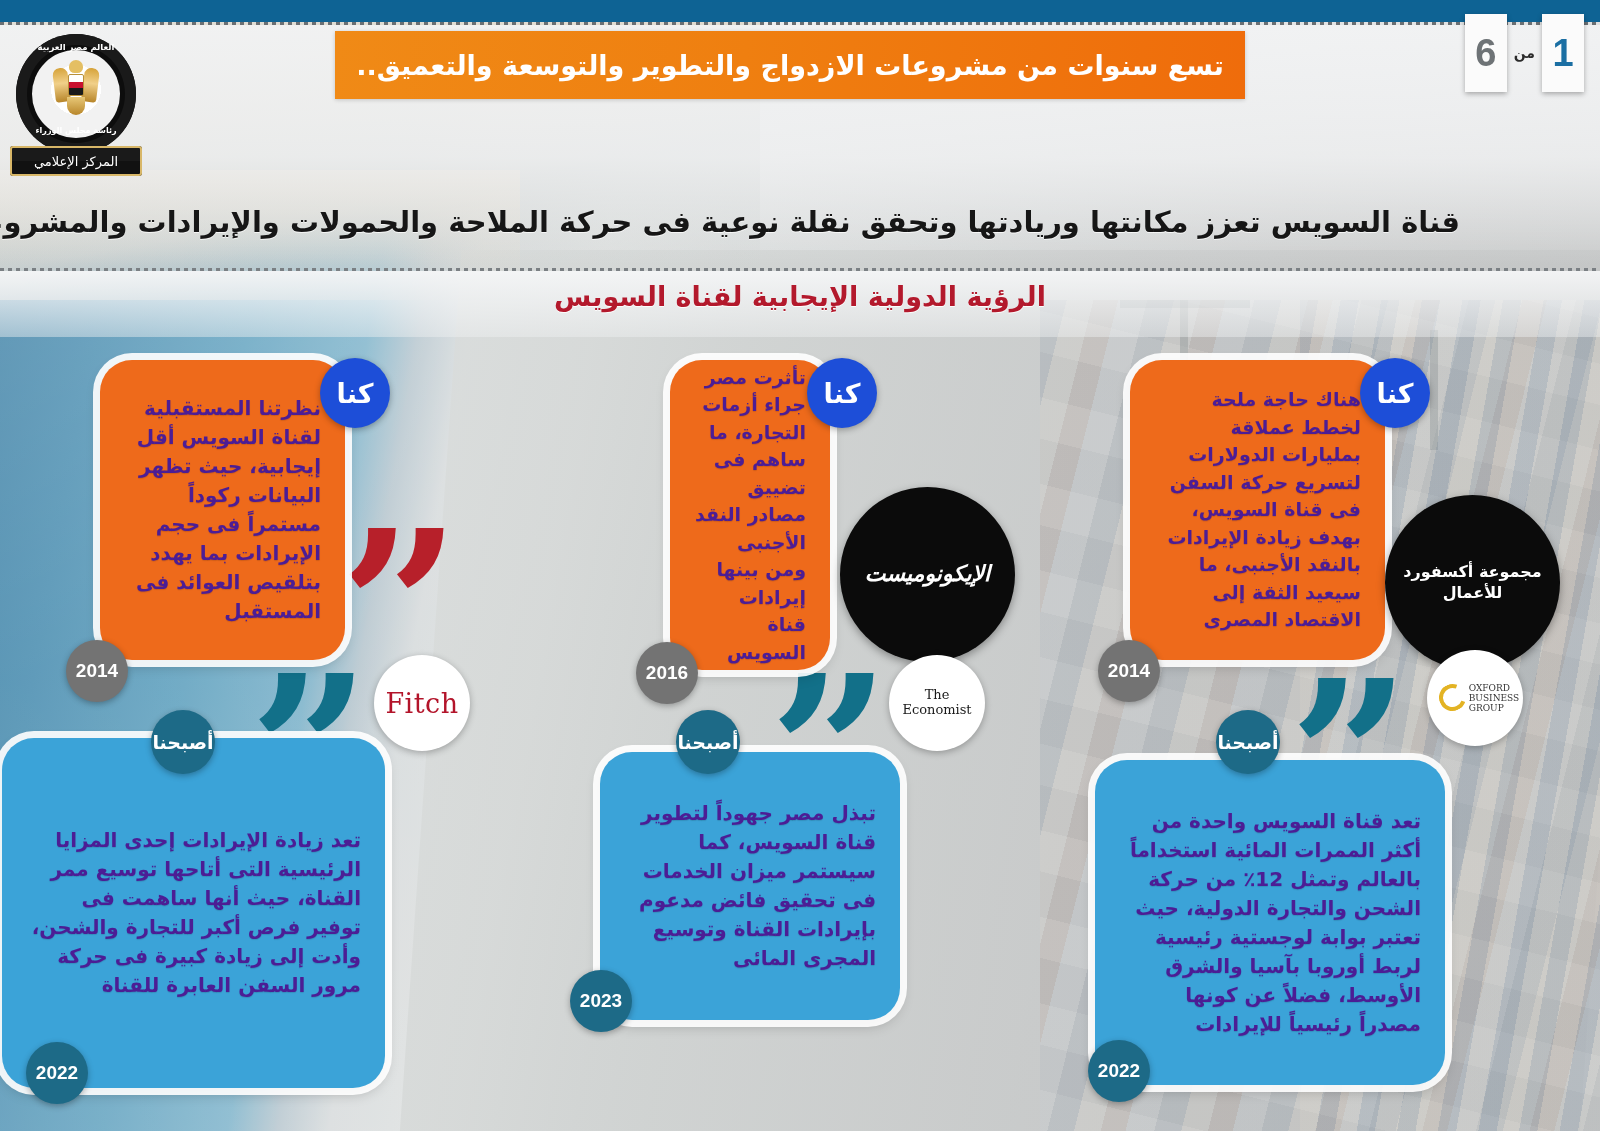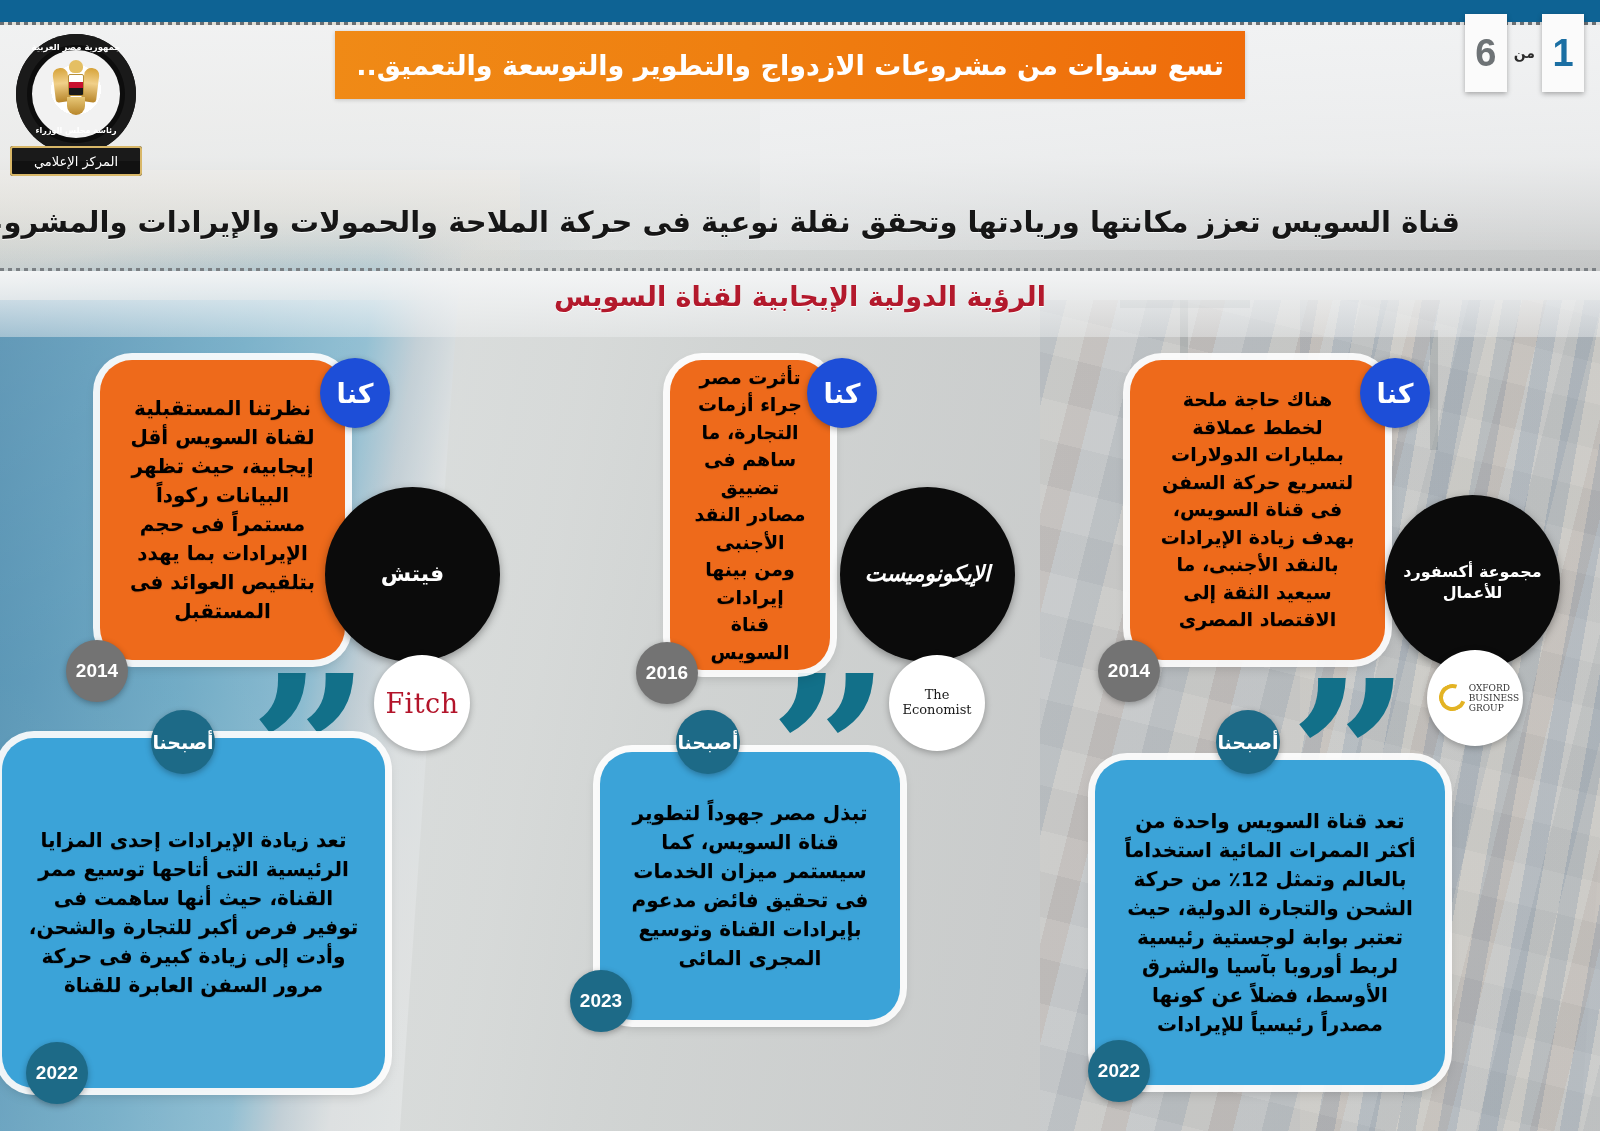--- a/index.html
+++ b/index.html
@@ -251,21 +251,21 @@
   
   .card {
     position: absolute; border-radius: 32px; z-index: 4;
     box-shadow: 0 0 0 7px rgba(255,255,255,.9), 0 5px 14px rgba(0,0,0,.25);
     display: flex; align-items: center; justify-content: center;
     padding: 26px 24px;
   }
   .card.orange { background: #ee6a1b; }
   .card.blue   { background: #3ba3d8; }
   .card p {
-    color: #000000; font-weight: bold; text-align: center;
+    color: #4c1d95; font-weight: bold; text-align: right;
     line-height: 1.45; text-shadow: 0 1px 1px rgba(0,0,0,.12);
   }
 
   
   .state-pill {
     position: absolute; border-radius: 50%;
     display: flex; align-items: center; justify-content: center;
     z-index: 7; box-shadow: 0 2px 6px rgba(0,0,0,.3);
   }
   .state-pill.kona {
@@ -310,21 +310,21 @@
   <div class="gov-logo">
     <div class="logo-disc"></div>
     <div class="logo-inner"></div>
     <div class="logo-eagle">
       <div class="wing l"></div>
       <div class="wing r"></div>
       <div class="head"></div>
       <div class="shield"></div>
       <div class="tail"></div>
     </div>
-    <div class="logo-arc-top">جمهورية مصر العربية</div>
+    <div class="logo-arc-top">العالم مصر العربية</div>
     <div class="logo-arc-bottom">رئاسة مجلس الوزراء</div>
     <div class="logo-ribbon">
       <span>المركز الإعلامي</span>
     </div>
   </div>
 
   <div class="pager">
     <div class="pg-chip total">6</div>
     <div class="pg-of">من</div>
     <div class="pg-chip current">1</div>
@@ -335,23 +335,20 @@
   </div>
 
   <div class="title-sub">قناة السويس تعزز مكانتها وريادتها وتحقق نقلة نوعية فى حركة الملاحة والحمولات والإيرادات والمشروعات</div>
 
   <div class="dotted-rule-2"></div>
   <div class="section-band"></div>
   <div class="section-title">الرؤية الدولية الإيجابية لقناة السويس</div>
 
   <div class="col c1">
     <div class="quote-dec red" style="right:20px; top:545px;">”</div>
-    <div class="source-badge" style="right:-20px; top:487px;">
-      <span>فيتش</span>
-    </div>
     <div class="logo-bubble" style="right:10px; top:655px;">
       <span class="logo-fitch">Fitch</span>
     </div>
 
     <div class="card orange" style="right:135px; top:360px; width:245px; height:300px;">
       <p style="font-size:20px;">نظرتنا المستقبلية لقناة السويس أقل إيجابية، حيث تظهر البيانات ركوداً مستمراً فى حجم الإيرادات بما يهدد بتلقيص العوائد فى المستقبل</p>
     </div>
     <div class="state-pill kona" style="right:90px; top:358px;">
       <span>كنا</span>
     </div>

